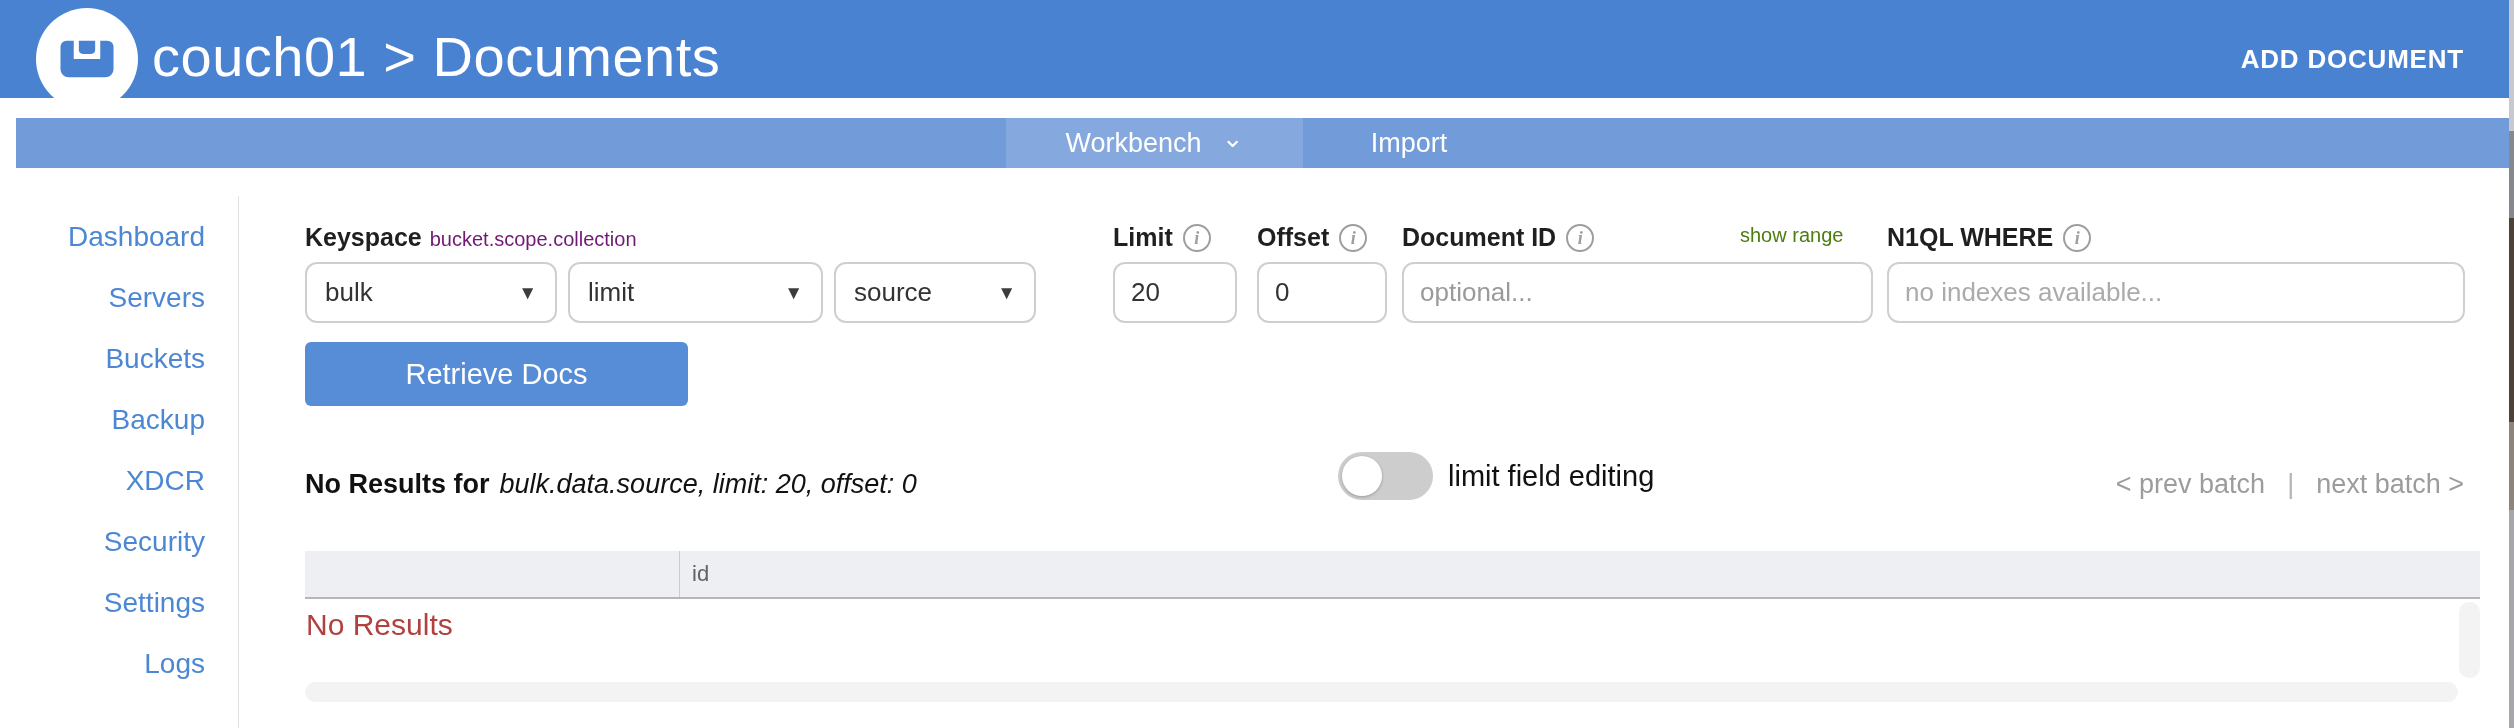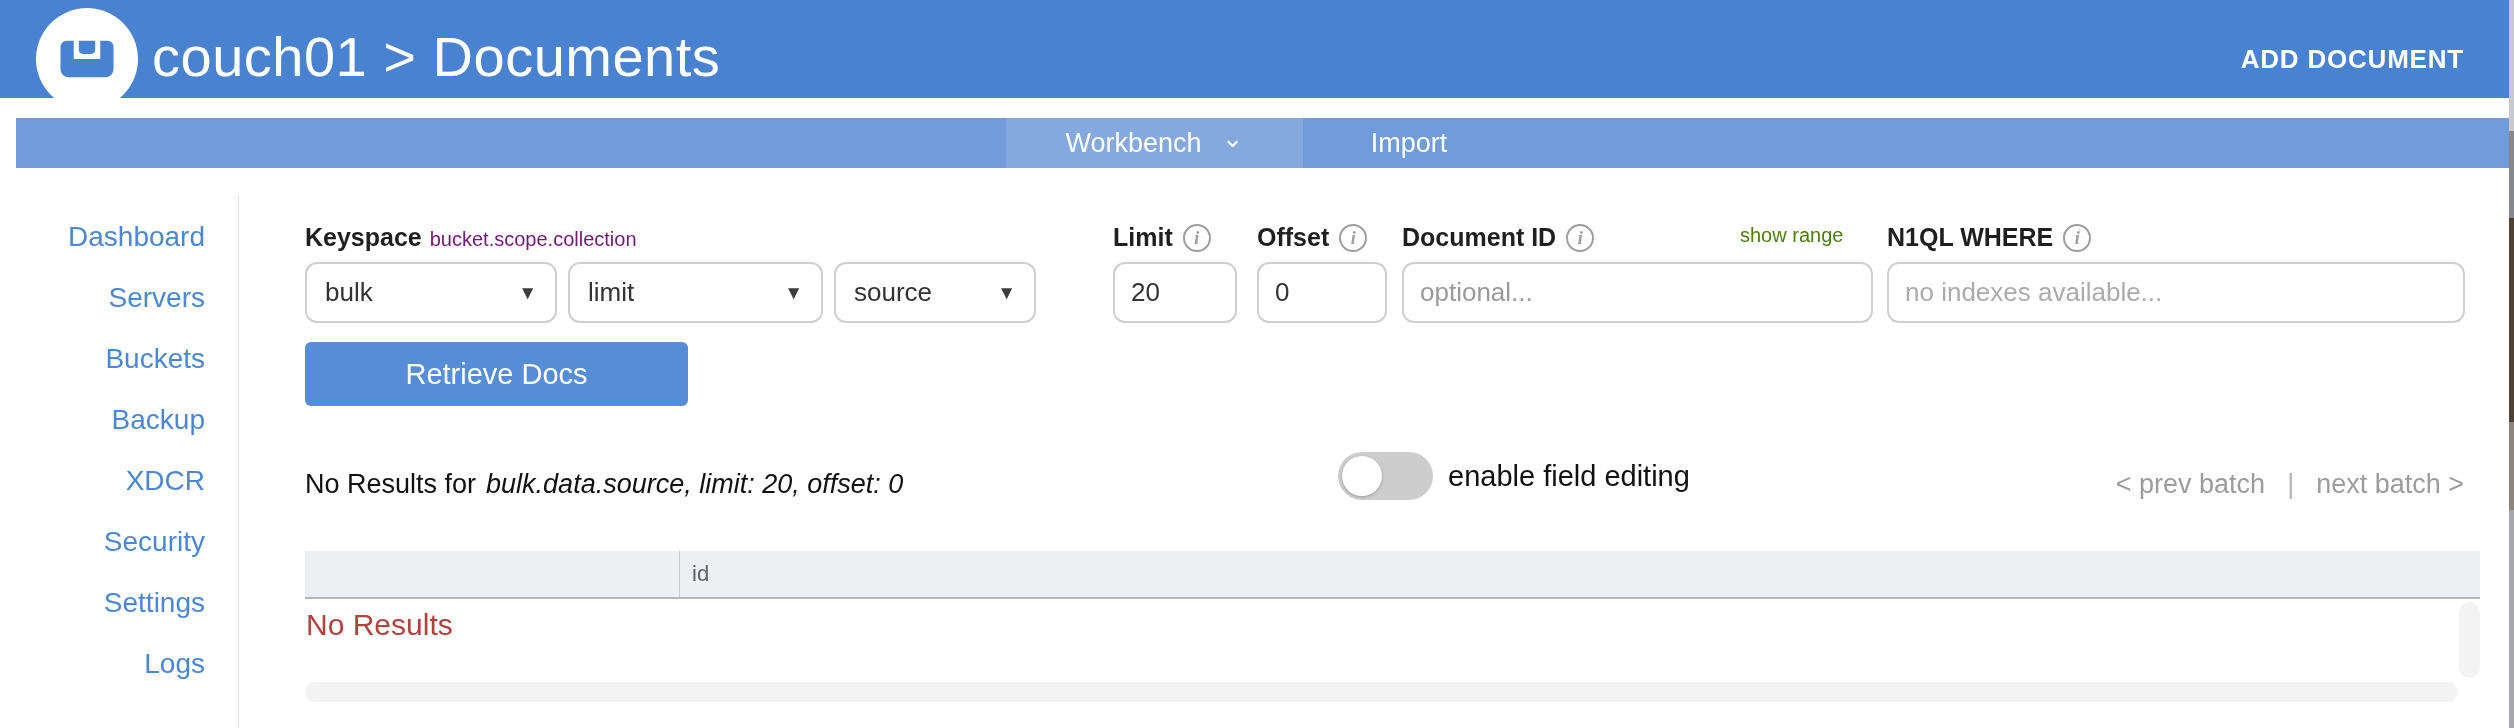--- a/index.html
+++ b/index.html
@@ -134,21 +134,21 @@
     background: #578cd6; border: none; border-radius: 6px;
     color: #ffffff; font-size: 29px; cursor: pointer;
     font-family: inherit;
   }
 
   
   .results-line {
     position: absolute; left: 305px; top: 467px;
     font-size: 27px; color: #111111; line-height: 34px; white-space: nowrap;
   }
-  .results-line .prefix { font-weight: 400; }
+  .results-line .prefix { font-weight: 700; }
   .results-line .summary { font-style: italic; margin-left: 10px; }
   .toggle {
     position: absolute; left: 1338px; top: 452px;
     width: 95px; height: 48px; border-radius: 24px;
     background: #cdcdcd; cursor: pointer;
   }
   .toggle-knob {
     position: absolute; left: 4px; top: 4px;
     width: 40px; height: 40px; border-radius: 50%;
     background: #ffffff; box-shadow: 0 1px 3px rgba(0,0,0,0.25);
@@ -271,21 +271,21 @@
   <input class="text-input input-n1ql" placeholder="no indexes available..." style="">
 
   <button class="retrieve-btn">Retrieve Docs</button>
 
   <div class="results-line">
     <span class="prefix">No Results for</span><span class="summary">bulk.data.source, limit: 20, offset: 0</span>
   </div>
   <div class="toggle">
     <div class="toggle-knob"></div>
   </div>
-  <div class="toggle-label">enable field editing</div>
+  <div class="toggle-label">limit field editing</div>
   <div class="batch-nav">
     <a class="batch-link">&lt; prev batch</a>
     <span class="sep">|</span>
     <a class="batch-link">next batch &gt;</a>
   </div>
 
   <div class="doc-table-header">
     <div class="col-divider"></div>
     <div class="col-id">id</div>
   </div>

